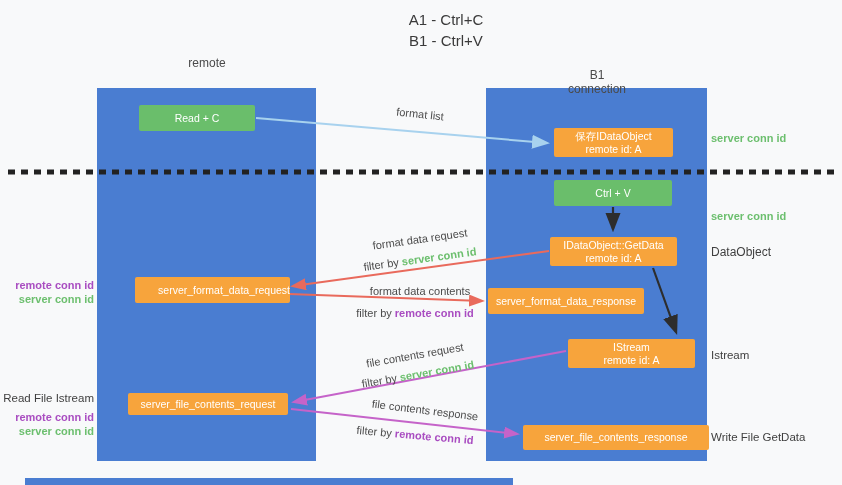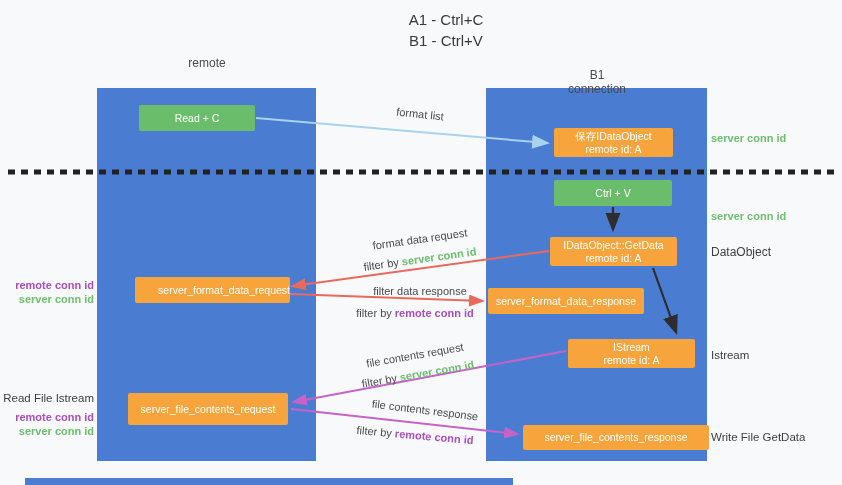--- a/index.html
+++ b/index.html
@@ -155,42 +155,42 @@
 
   <div class="node orange" style="left:488px;top:288px;width:156px;height:26px;">
     <span>server_format_data_response</span>
   </div>
 
   <div class="node orange" style="left:568px;top:339px;width:127px;height:29px;">
     <span>IStream</span>
     <span>remote id: A</span>
   </div>
 
-  <div class="node orange" style="left:128px;top:393px;width:160px;height:32px;">
+  <div class="node orange" style="left:128px;top:393px;width:160px;height:22px;">
     <span>server_file_contents_request</span>
   </div>
 
   <div class="node orange" style="left:523px;top:425px;width:186px;height:25px;">
     <span>server_file_contents_response</span>
   </div>
 
   <div class="flow-label" style="left:360px;top:108px;width:120px;transform:rotate(6deg);">
     <span>format list</span>
   </div>
 
   <div class="flow-label" style="left:355px;top:233px;width:130px;transform:rotate(-8deg);">
     <span>format data request</span>
   </div>
   <div class="flow-label" style="left:345px;top:253px;width:150px;transform:rotate(-8deg);">
     <span>filter by</span>
     <span class="green-text">server conn id</span>
   </div>
 
   <div class="flow-label" style="left:355px;top:285px;width:130px;">
-    <span>filter data response</span>
+    <span>format data contents</span>
   </div>
   <div class="flow-label" style="left:340px;top:307px;width:150px;">
     <span>filter by</span>
     <span class="purple-text">remote conn id</span>
   </div>
 
   <div class="flow-label" style="left:350px;top:349px;width:130px;transform:rotate(-10deg);">
     <span>file contents request</span>
   </div>
   <div class="flow-label" style="left:343px;top:368px;width:150px;transform:rotate(-10deg);">

